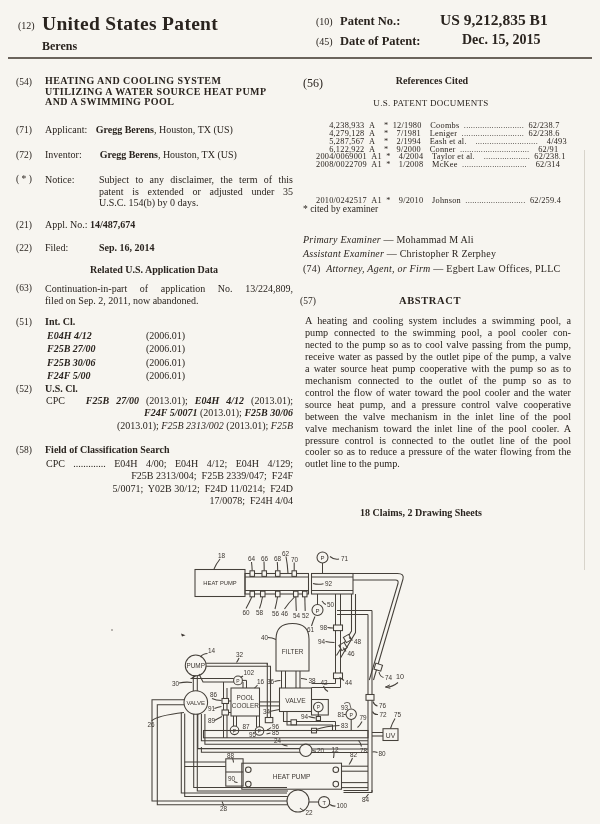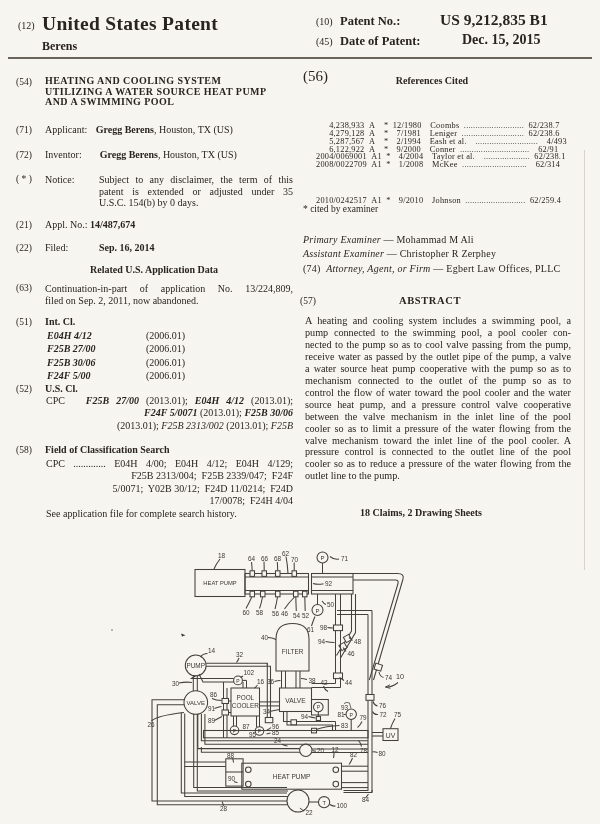--- a/index.html
+++ b/index.html
@@ -79,24 +79,24 @@
     </div>
 
 <div class="abs" style="left:16px;top:445px;font-size:9.5px;">(58)</div>
 <div class="abs b" style="left:45px;top:444px;font-size:10px;">Field of Classification Search</div>
 <div class="abs" style="left:46px;top:458px;width:247px;font-size:10px;line-height:12.4px;">
       <span style="display:block;text-align:justify;text-align-last:justify;">CPC ............. E04H 4/00; E04H 4/12; E04H 4/129;</span>
       <span style="display:block;text-align:right;">F25B 2313/004;&nbsp; F25B 2339/047;&nbsp; F24F</span>
       <span style="display:block;text-align:right;">5/0071;&nbsp; Y02B 30/12;&nbsp; F24D 11/0214;&nbsp; F24D</span>
       <span style="display:block;text-align:right;">17/0078;&nbsp; F24H 4/04</span>
     </div>
-<div class="abs" style="left:46px;top:507.5px;font-size:10px;">See application file for complete search history.</div>
-
-<div class="abs" style="left:303px;top:68px;font-size:15px;">(56)</div>
+
+<div class="abs" style="left:303px;top:76px;font-size:12px;">(56)</div>
 <div class="abs b c" style="left:310px;top:75px;width:244px;font-size:10px;">References Cited</div>
+<div class="abs c" style="left:310px;top:98px;width:242px;font-size:9px;letter-spacing:0.3px;">U.S. PATENT DOCUMENTS</div>
 
 <div class="abs" style="left:316px;top:122px;width:252px;font-size:8.3px;line-height:7.85px;font-family:'Liberation Serif',serif;letter-spacing:0.24px;">
 <div style="white-space:pre;">   4,238,933 A  * 12/1980  Coombs .......................... 62/238.7</div>
 <div style="white-space:pre;">   4,279,128 A  *   7/1981  Leniger ........................... 62/238.6</div>
 <div style="white-space:pre;">   5,287,567 A  *   2/1994  Eash et al.  ...........................  4/493</div>
 <div style="white-space:pre;">   6,122,922 A  *   9/2000  Conner ..............................  62/91</div>
 <div style="white-space:pre;">2004/0069001 A1 *   4/2004  Taylor et al.  .................... 62/238.1</div>
 <div style="white-space:pre;">2008/0022709 A1 *   1/2008  McKee ............................  62/314</div>
 <div style="white-space:pre;margin-top:28px;">2010/0242517 A1 *   9/2010  Johnson .......................... 62/259.4</div>
 </div>
@@ -113,21 +113,20 @@
 <div class="abs jl" style="left:305px;top:315px;width:266px;font-size:10.2px;line-height:11.95px;">
       <div>A heating and cooling system includes a swimming pool, a</div>
       <div>pump connected to the swimming pool, a pool cooler con-</div>
       <div>nected to the pump so as to cool valve passing from the pump,</div>
       <div>receive water as passed by the outlet pipe of the pump, a valve</div>
       <div>a water source heat pump cooperative with the pump so as to</div>
       <div>mechanism connected to the outlet of the pump so as to</div>
       <div>control the flow of water toward the pool cooler and the water</div>
       <div>source heat pump, and a pressure control valve cooperative</div>
       <div>between the valve mechanism in the inlet line of the pool</div>
-      <div>cooler so as to limit a pressure of the water flowing from the</div>
       <div>valve mechanism toward the inlet line of the pool cooler. A</div>
       <div>pressure control is connected to the outlet line of the pool</div>
       <div>cooler so as to reduce a pressure of the water flowing from the</div>
       <div>outlet line to the pump.</div>
     </div>
 
 <div class="abs b c" style="left:301px;top:507px;width:240px;font-size:10px;">18 Claims, 2 Drawing Sheets</div>
 
 <svg class="abs" style="left:0;top:540px;" width="600" height="284" viewBox="0 0 600 284" fill="none" stroke="#45403a" stroke-width="1.05" font-family="Liberation Sans, sans-serif" font-size="6.4">
 

